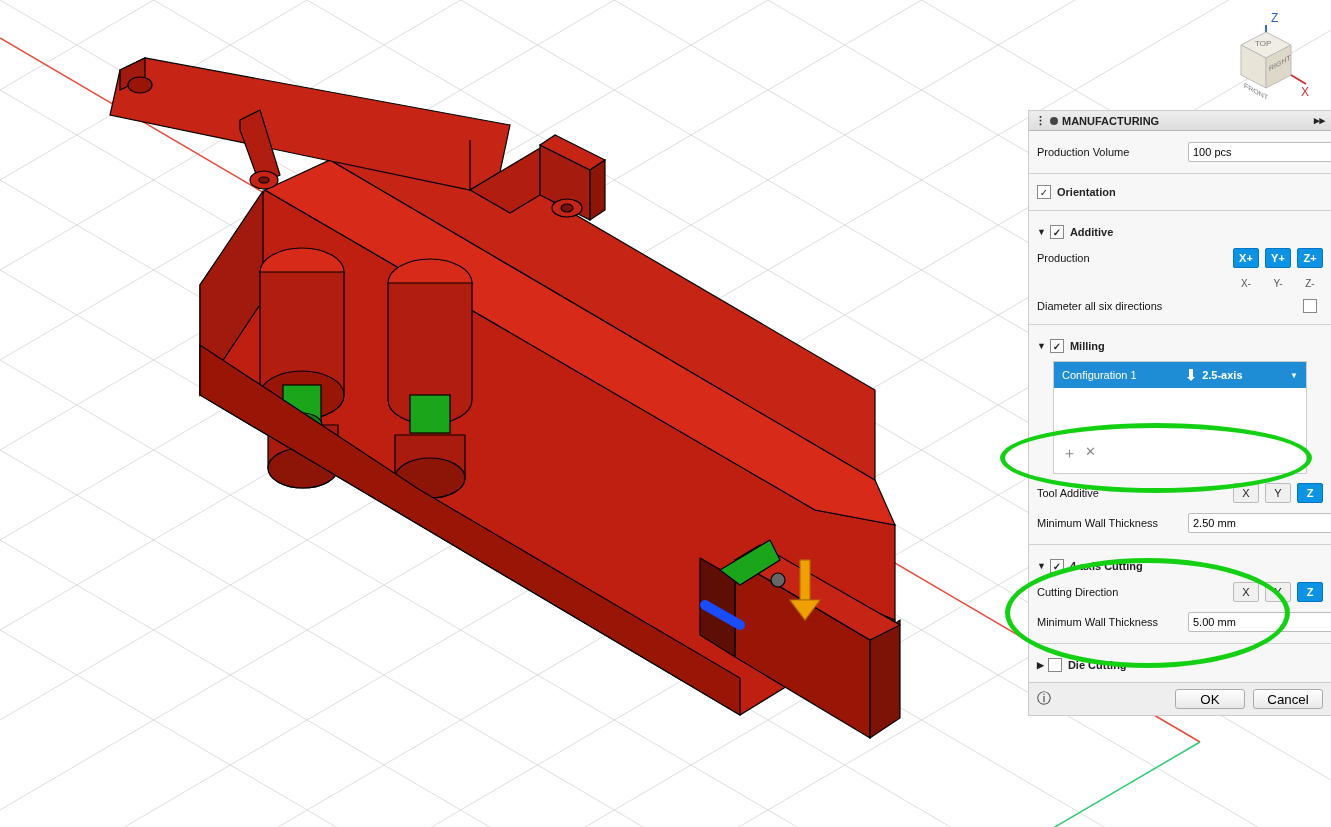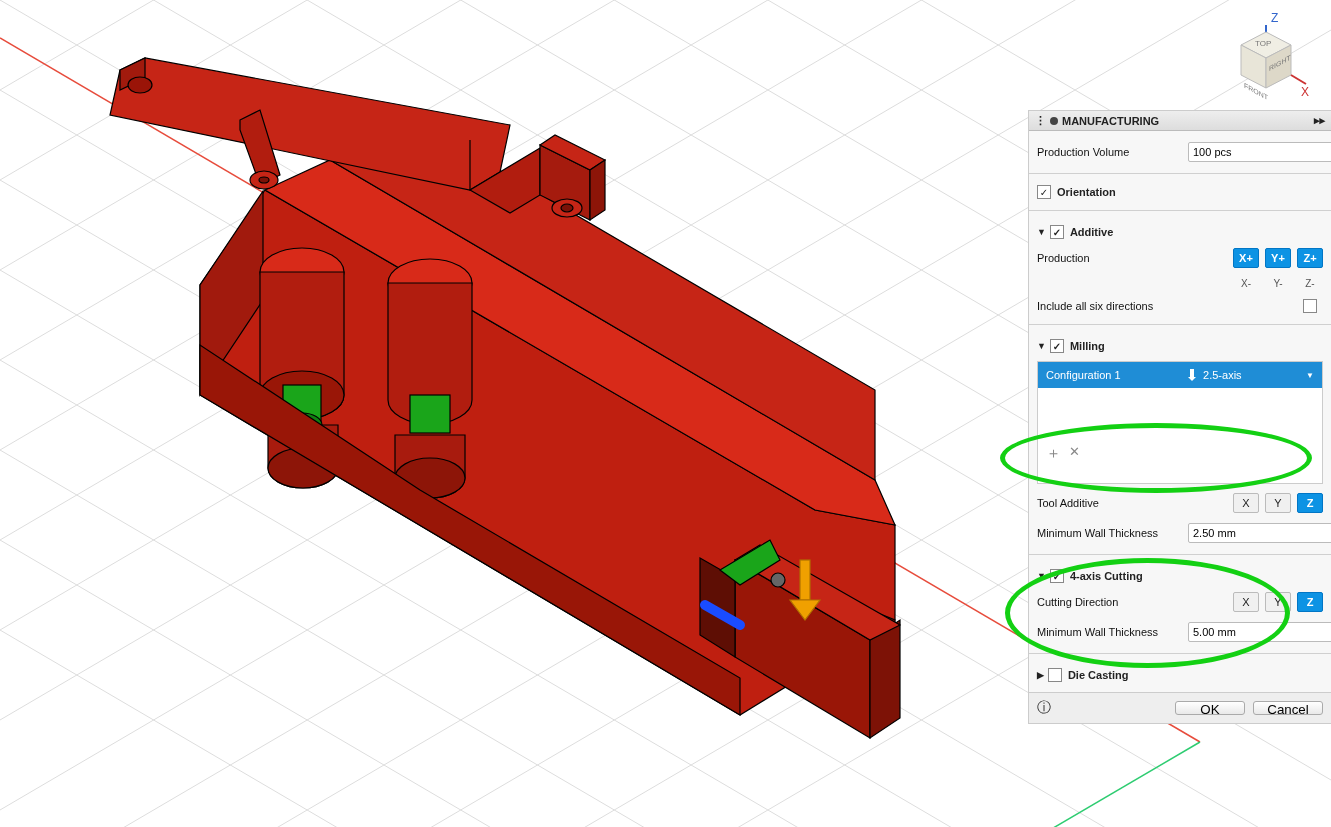--- a/index.html
+++ b/index.html
@@ -15,28 +15,28 @@
     .combo{display:flex;align-items:center;width:135px;}
     .combo input{flex:1;height:20px;padding:0 4px;border:1px solid #bbb;border-radius:2px;font-size:11px;}
     .chk{width:14px;height:14px;border:1px solid #888;background:#fff;margin-right:6px;display:inline-flex;align-items:center;justify-content:center;font-size:10px;cursor:pointer;}
     .sec-head{display:flex;align-items:center;margin:8px 0 4px 0;font-weight:bold;cursor:pointer;}
     .sec-head .tri{font-size:9px;margin-right:4px;}
     .axis-row{display:flex;gap:6px;}
     .axbtn{width:26px;height:20px;display:flex;align-items:center;justify-content:center;border:1px solid #0276c5;background:#0d93e4;color:#fff;font-weight:bold;cursor:pointer;border-radius:2px;font-size:11px;}
     .axlbl{width:26px;text-align:center;font-size:10px;color:#555;}
     .axbtnw{width:26px;height:20px;display:flex;align-items:center;justify-content:center;border:1px solid #bbb;background:#f0f0f0;cursor:pointer;border-radius:2px;font-size:11px;}
     .sep{height:1px;background:#d0d0d0;margin:6px -8px;}
-    .conf-box{background:#fff;border:1px solid #ccc;margin:4px 0;padding-bottom:20px;}
+    .conf-box{background:#fff;border:1px solid #ccc;margin:4px 16px;padding-bottom:10px;}
     .conf-sel{background:#1f8dd6;color:#fff;padding:6px 8px;display:flex;align-items:center;justify-content:space-between;}
-    .conf-sel .mill-ico{display:inline-flex;align-items:center;gap:4px;}
+    .conf-sel .mill-ico{display:inline-flex;align-items:center;gap:4px;font-weight:bold;}
     .conf-sel .dd{font-size:8px;}
     .conf-bottom{padding:6px 8px 0 8px;display:flex;gap:8px;color:#888;}
     .sp-foot{border-top:1px solid #ccc;background:#eee;padding:6px 8px;display:flex;align-items:center;gap:8px;}
     .sp-foot .spacer{flex:1;}
-    .btn{min-width:70px;height:14px;border:1px solid #aaa;background:linear-gradient(#fff,#e9e9e9);border-radius:3px;cursor:pointer;}
+    .btn{min-width:70px;height:20px;border:1px solid #aaa;background:linear-gradient(#fff,#e9e9e9);border-radius:3px;cursor:pointer;}
     .greencirc{position:absolute;border:5px solid #13d013;border-radius:50%;pointer-events:none;}
     .viewcube{position:absolute;right:20px;top:10px;}
   </style>
 </head>
 <body>
 
 <svg id="canvas" viewBox="0 0 1331 827">
 
   <g stroke="#ddd" stroke-width="1">
     <line x1="0" y1="0" x2="1331" y2="780"></line>
@@ -173,21 +173,21 @@
     </div>
     <div class="row">
       <span class="lbl"></span>
       <div class="axis-row">
         <span class="axlbl">X-</span>
         <span class="axlbl">Y-</span>
         <span class="axlbl">Z-</span>
       </div>
     </div>
     <div class="row">
-      <span class="lbl">Include all six directions</span>
+      <span class="lbl">Diameter all six directions</span>
       <span class="chk"></span>
     </div>
     <div class="sep"></div>
 
     <div class="sec-head">
       <span class="tri">▼</span>
       <span class="chk">✓</span>
       <span>Milling</span>
     </div>
     <div class="conf-box">
@@ -241,21 +241,21 @@
       <span class="lbl">Minimum Wall Thickness</span>
       <div class="combo">
           <input value="5.00 mm" style="">
         </div>
     </div>
     <div class="sep"></div>
 
     <div class="sec-head">
       <span class="tri">▶</span>
       <span class="chk"></span>
-      <span>Die Casting</span>
+      <span>Die Cutting</span>
     </div>
     <div style="height:6px"></div>
   </div>
   <div class="sp-foot">
     <span style="font-size:14px;">ⓘ</span>
     <span class="spacer"></span>
     <button class="btn">OK</button>
     <button class="btn">Cancel</button>
   </div>
 </div>

